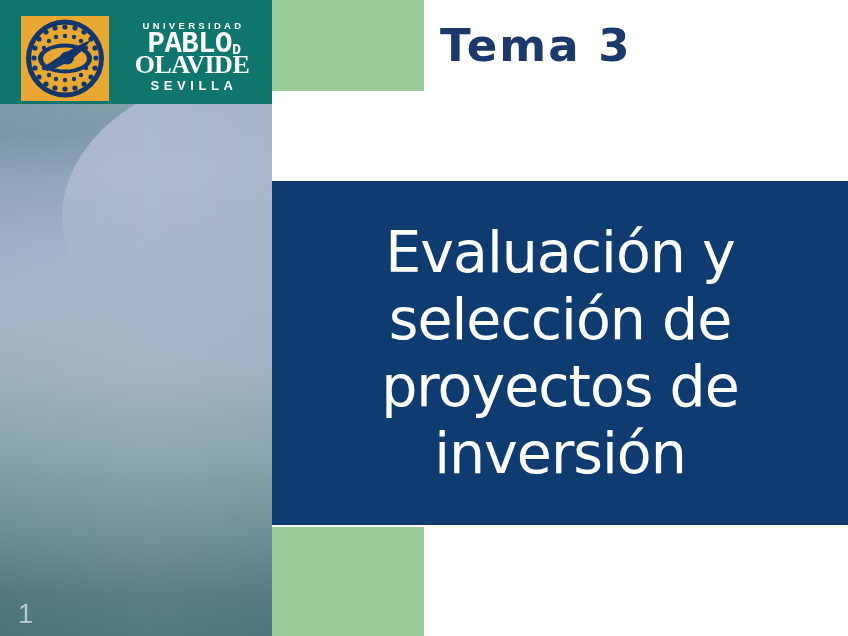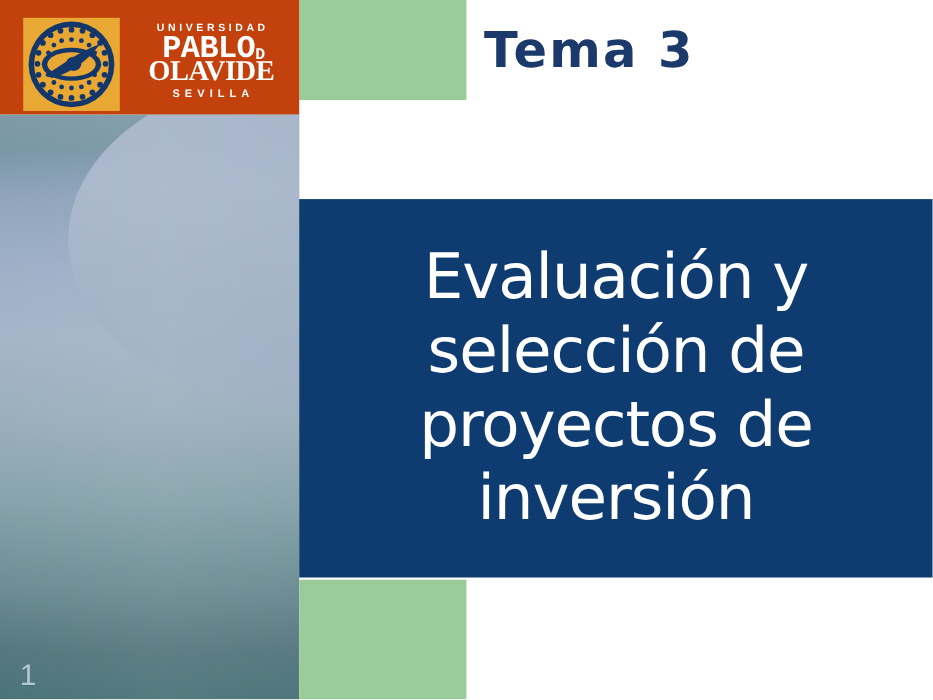--- a/index.html
+++ b/index.html
@@ -79,21 +79,21 @@
     text-shadow: 0 1px 0 rgba(0,0,0,0.08);
   }
 
   
   .header-bar {
     position: absolute;
     left: 0;
     top: 0;
     width: 272px;
     height: 104px;
-    background: #c2410c;
+    background: #0f766e;
     z-index: 5;
   }
 
   
   .logo-mark {
     position: absolute;
     left: 21px;
     top: 16px;
     width: 88px;
     height: 85px;
@@ -136,21 +136,21 @@
     top: 2px;
   }
   .wm-olavide {
     font-size: 26px;
     letter-spacing: -0.5px;
     display: block;
     margin-top: -3px;
   }
   .wm-bot {
     font-family: "Liberation Sans", sans-serif;
-    font-size: 10px;
+    font-size: 13px;
     letter-spacing: 4.6px;
     font-weight: bold;
     line-height: 12px;
     margin-top: 5px;
     text-indent: 4px;
   }
 
   
   .green-top {
     position: absolute;

